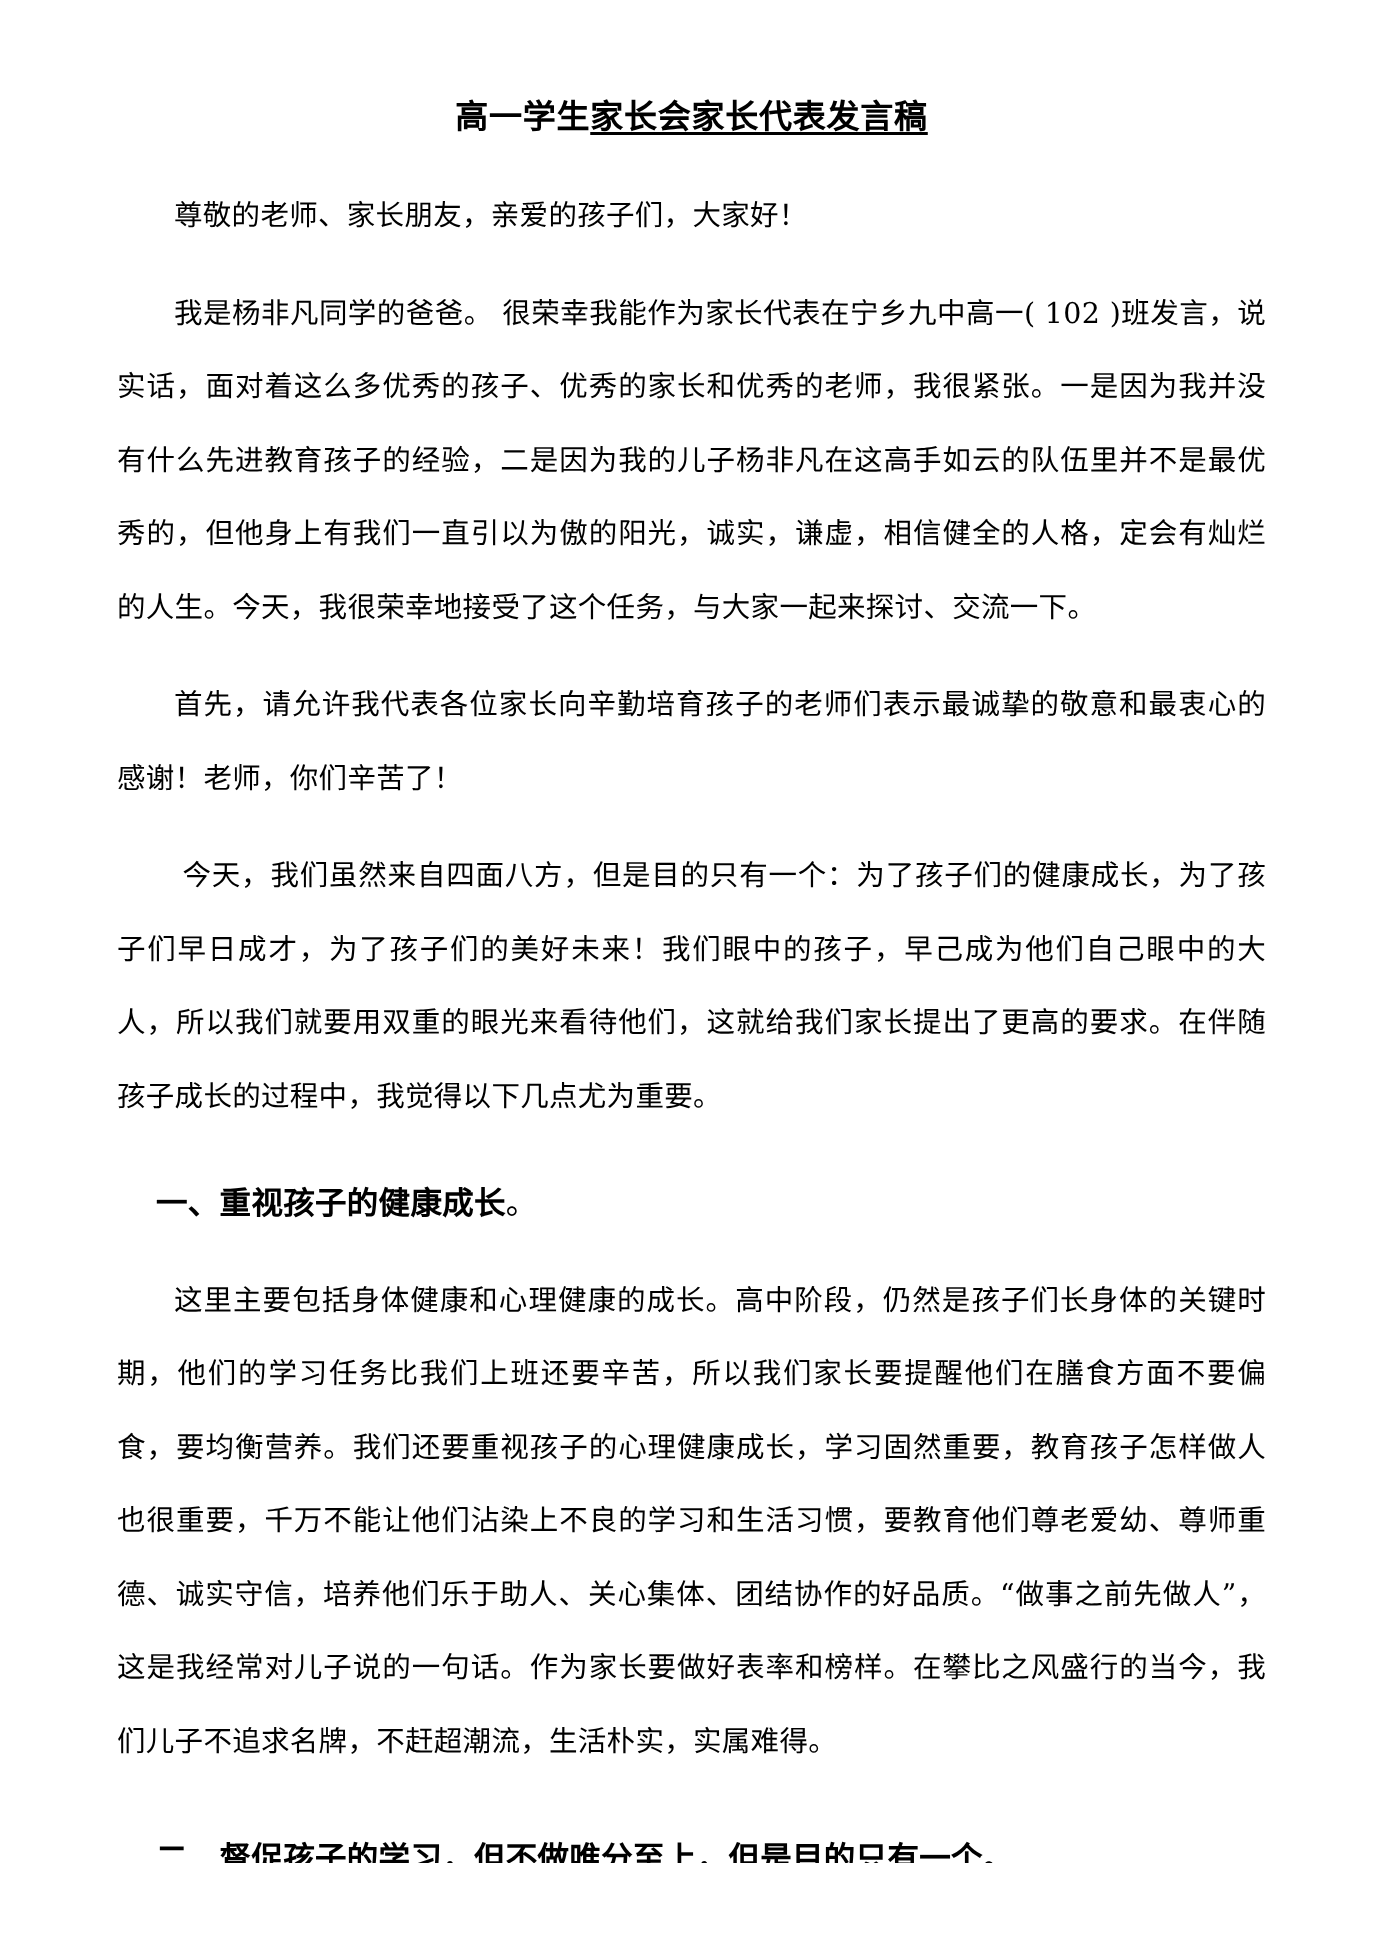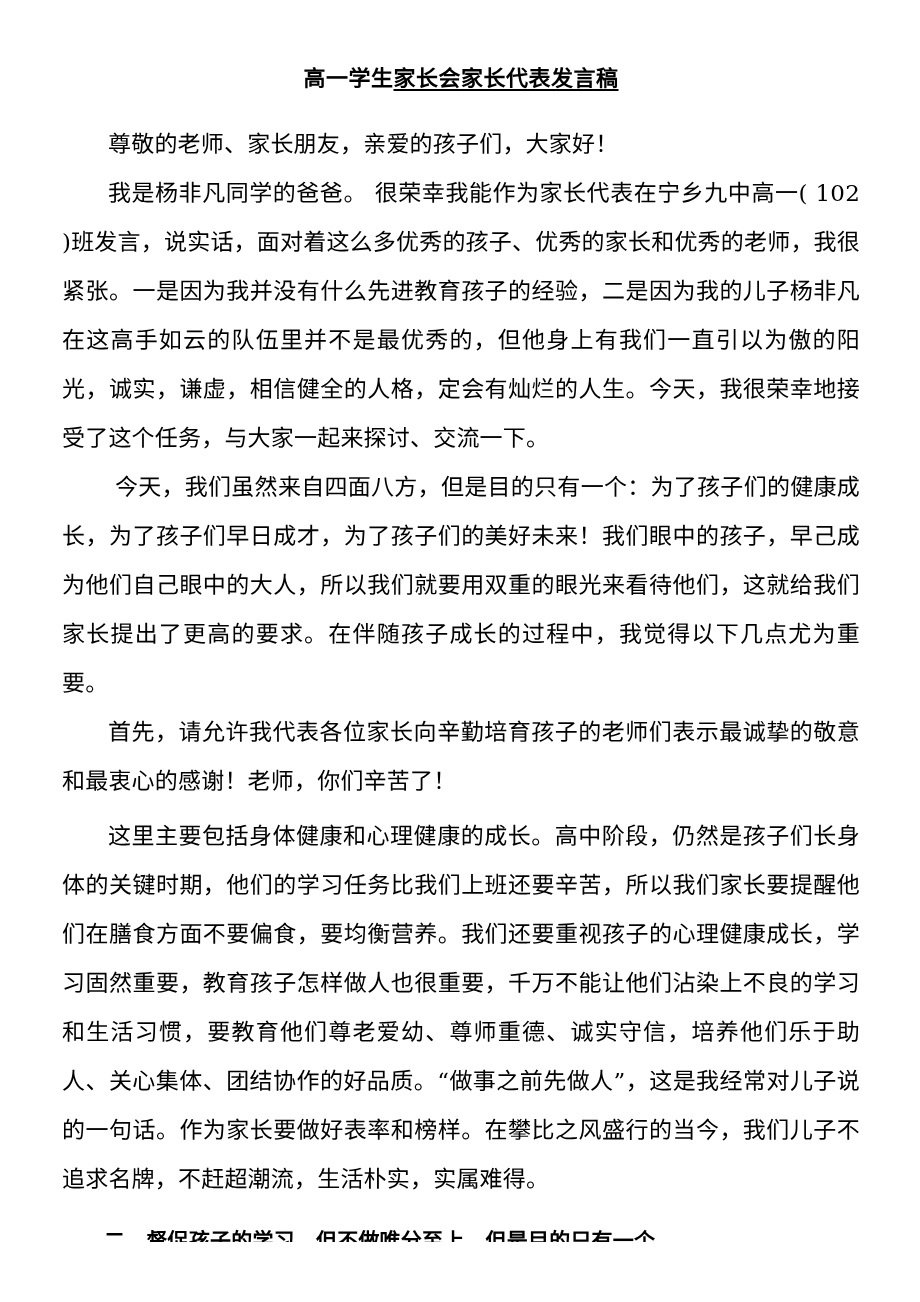--- a/index.html
+++ b/index.html
@@ -44,25 +44,25 @@
     text-decoration: none;
   }
   .doc-title .underlined {
     text-decoration: underline;
     text-underline-offset: 3px;
     text-decoration-thickness: 2px;
   }
 
   
   .para {
-    font-size: 23px;
+    font-size: 19px;
     line-height: 49px;
     text-align: justify;
     text-justify: inter-ideograph;
-    margin: 0;
+    margin: 16px;
     text-indent: 2em;
     letter-spacing: 0.2px;
     word-break: break-all;
   }
 
   .para.first-body {
     margin-top: 28px;
   }
 
   .para.extra-indent {
@@ -98,26 +98,27 @@
 
 <div class="page">
   <div class="content">
 
     <h1 class="doc-title"><span class="plain">高一学生</span><span class="underlined">家长会家长代表发言稿</span></h1>
 
     <p class="para first-body">尊敬的老师、家长朋友，亲爱的孩子们，大家好！</p>
 
     <p class="para">我是杨非凡同学的爸爸。 很荣幸我能作为家长代表在宁乡九中高一( 102 )班发言，说实话，面对着这么多优秀的孩子、优秀的家长和优秀的老师，我很紧张。一是因为我并没有什么先进教育孩子的经验，二是因为我的儿子杨非凡在这高手如云的队伍里并不是最优秀的，但他身上有我们一直引以为傲的阳光，诚实，谦虚，相信健全的人格，定会有灿烂的人生。今天，我很荣幸地接受了这个任务，与大家一起来探讨、交流一下。</p>
 
+    <p class="para">首先，请允许我代表各位家长向辛勤培育孩子的老师们表示最诚挚的敬意和最衷心的感谢！老师，你们辛苦了！</p>
+
     <p class="para extra-indent">今天，我们虽然来自四面八方，但是目的只有一个：为了孩子们的健康成长，为了孩子们早日成才，为了孩子们的美好未来！我们眼中的孩子，早己成为他们自己眼中的大人，所以我们就要用双重的眼光来看待他们，这就给我们家长提出了更高的要求。在伴随孩子成长的过程中，我觉得以下几点尤为重要。</p>
-
-    <p class="para">首先，请允许我代表各位家长向辛勤培育孩子的老师们表示最诚挚的敬意和最衷心的感谢！老师，你们辛苦了！</p>
 
     <div class="gap-sm"></div>
 
+    <p class="heading"><span>一、重视孩子的健康成长</span><span class="tail-punct">。</span></p>
 
     <p class="para">这里主要包括身体健康和心理健康的成长。高中阶段，仍然是孩子们长身体的关键时期，他们的学习任务比我们上班还要辛苦，所以我们家长要提醒他们在膳食方面不要偏食，要均衡营养。我们还要重视孩子的心理健康成长，学习固然重要，教育孩子怎样做人也很重要，千万不能让他们沾染上不良的学习和生活习惯，要教育他们尊老爱幼、尊师重德、诚实守信，培养他们乐于助人、关心集体、团结协作的好品质。“做事之前先做人”，这是我经常对儿子说的一句话。作为家长要做好表率和榜样。在攀比之风盛行的当今，我们儿子不追求名牌，不赶超潮流，生活朴实，实属难得。</p>
 
     <div class="gap-md"></div>
 
     <p class="heading"><span>二．督促孩子的学习，但不做唯分至上，但是目的只有一个</span><span class="tail-punct">。</span></p>
 
   </div>
 </div>
 

